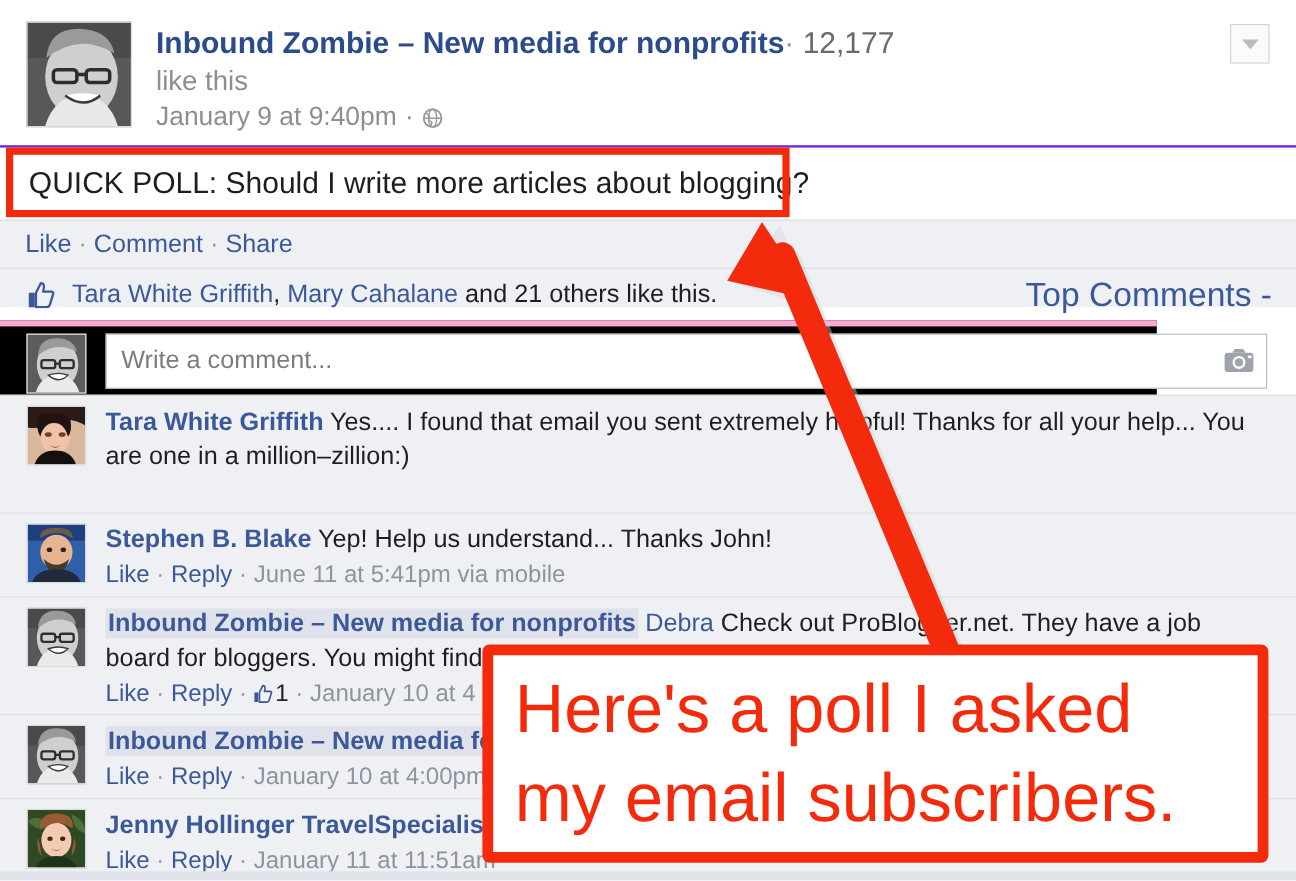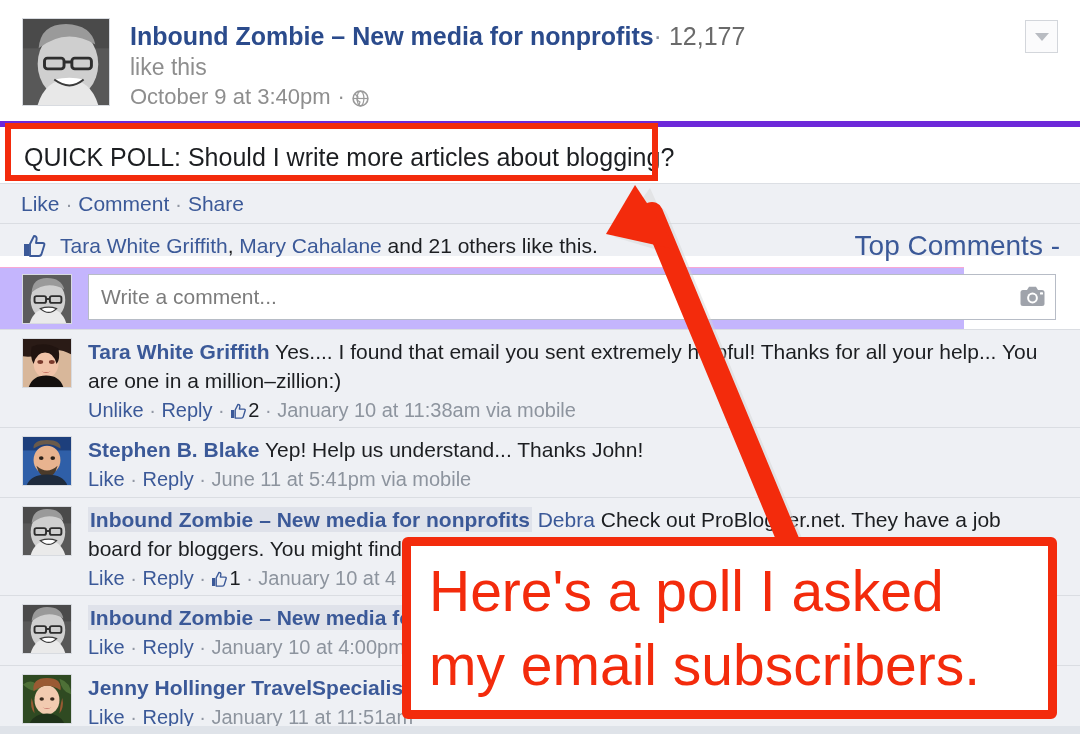--- a/index.html
+++ b/index.html
@@ -97,21 +97,21 @@
     border-top: 8px solid #b9bcc2;
   }
 
   
   .post-body-wrap {
     position: absolute;
     left: 0; top: 121px;
     width: 1080px;
     height: 62px;
     background: #ffffff;
-    border-top: 6px solid #6d28d9;
+    border-top: 2px solid #6d28d9;
     box-sizing: border-box;
   }
   .post-message {
     position: absolute;
     left: 24px; top: 14px;
     font-size: 25px;
     line-height: 32px;
     color: #1c1e21;
     white-space: nowrap;
   }
@@ -176,22 +176,22 @@
     cursor: pointer;
     margin-left: 44px;
   }
   .tc-caret { color: #3b5998; }
 
   
   .composer-row {
     position: absolute;
     left: 0; top: 267px;
     width: 964px; height: 62px;
-    background: #c4b5fd;
-    border-top: 1px solid #f9a8d4;
+    background: #000000;
+    border-top: 5px solid #f9a8d4;
     box-sizing: border-box;
   }
   .composer-avatar {
     position: absolute;
     left: 22px; top: 6px;
     width: 50px; height: 50px;
     border: 1px solid #d8dbe0;
     box-sizing: border-box;
     overflow: hidden;
     background: #8a8a8a;
@@ -331,21 +331,21 @@
         <line x1="42" y1="44" x2="50" y2="44" stroke="#2e2e2e" stroke-width="3"></line>
         <path d="M32 62 q16 12 30 0 q-14 -4 -30 0 z" fill="#ffffff"></path>
         <path d="M32 62 q16 12 30 0" fill="none" stroke="#3a3a3a" stroke-width="2"></path>
       </svg>
     </div>
 
     <div class="header-text">
       <div class="hdr-line1"><span class="page-name-link">Inbound Zombie – New media for nonprofits</span><span class="dot-sep">·</span> <span class="like-count">12,177</span></div>
       <div class="hdr-line2">like this</div>
       <div class="hdr-line3">
-        <span>October 9 at 3:40pm</span>
+        <span>January 9 at 9:40pm</span>
         <span>·</span>
         <span class="globe-icon">
           <svg width="17" height="17" viewBox="0 0 17 17" aria-hidden="true">
             <circle cx="8.5" cy="8.5" r="7.4" fill="none" stroke="#9a9a9a" stroke-width="1.6"></circle>
             <ellipse cx="8.5" cy="8.5" rx="3.4" ry="7.4" fill="none" stroke="#9a9a9a" stroke-width="1.2"></ellipse>
             <line x1="1.1" y1="8.5" x2="15.9" y2="8.5" stroke="#9a9a9a" stroke-width="1.2"></line>
             <path d="M3 4 L6 7 L5 10 L8 12 L7 15" fill="none" stroke="#9a9a9a" stroke-width="1.2"></path>
           </svg>
         </span>
       </div>
@@ -411,24 +411,20 @@
         <ellipse cx="24" cy="25" rx="13" ry="16" fill="#f0c3a8"></ellipse>
         <path d="M9 8 q14 -6 28 2 q2 12 -2 16 q-3 -12 -12 -12 q-9 0 -12 12 q-4 -7 -2 -18 z" fill="#211410"></path>
         <ellipse cx="18" cy="24" rx="3" ry="2" fill="#7a3a2c"></ellipse>
         <ellipse cx="30" cy="24" rx="3" ry="2" fill="#7a3a2c"></ellipse>
         <path d="M19 33 q5 4 10 0 q-5 5 -10 0 z" fill="#9b2020"></path>
         <path d="M6 50 q4 -12 18 -12 q14 0 18 12 z" fill="#14100e"></path>
       </svg>
     </div>
     <div class="c-body">
       <div class="c-text"><span class="c-author">Tara White Griffith</span><span> Yes.... I found that email you sent extremely helpful! Thanks for all your help... You are one in a million–zillion:)</span></div>
-      <div class="c-actions"><a href="#">Unlike</a> <span class="sep">·</span> <a href="#">Reply</a> <span class="sep">·</span> <span class="mini-thumb"><svg width="17" height="16" viewBox="0 0 17 16" aria-hidden="true">
-              <path d="M1 7 h3.2 v8 H1 z" fill="#3b5998"></path>
-              <path d="M5.2 7 l2.8 -5.6 q2.1 0 1.8 2.3 l-.4 2.4 h4.6 q1.7 0 1.1 1.7 l-1.8 5.8 q-.35 1.5 -2 1.5 H5.2 z" fill="none" stroke="#3b5998" stroke-width="1.4" stroke-linejoin="round"></path>
-            </svg></span><span class="like-num">2</span> <span class="sep">·</span> <span>January 10 at 11:38am via mobile</span></div>
     </div>
   </div>
 
   <div class="comment" style="top:427px; height:70px;">
     <div class="c-avatar">
       <svg viewBox="0 0 50 50" preserveAspectRatio="none" aria-hidden="true">
         <rect width="50" height="50" fill="#2f5fa8"></rect>
         <rect x="0" y="0" width="50" height="14" fill="#1d3f7c"></rect>
         <ellipse cx="25" cy="24" rx="14" ry="15" fill="#e8b38f"></ellipse>
         <path d="M11 12 q14 -9 28 0 q1 -9 -14 -9 q-15 0 -14 9 z" fill="#6a5a4a"></path>

